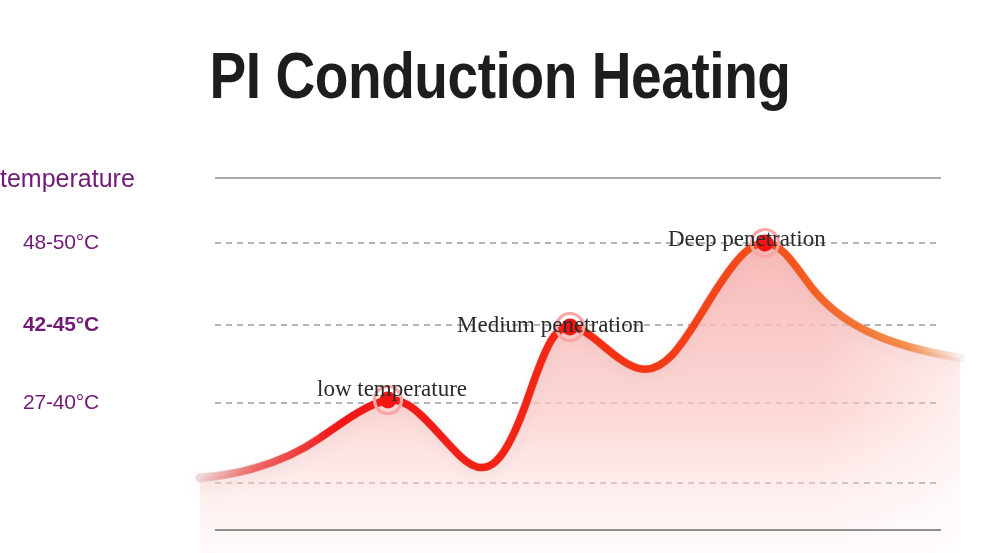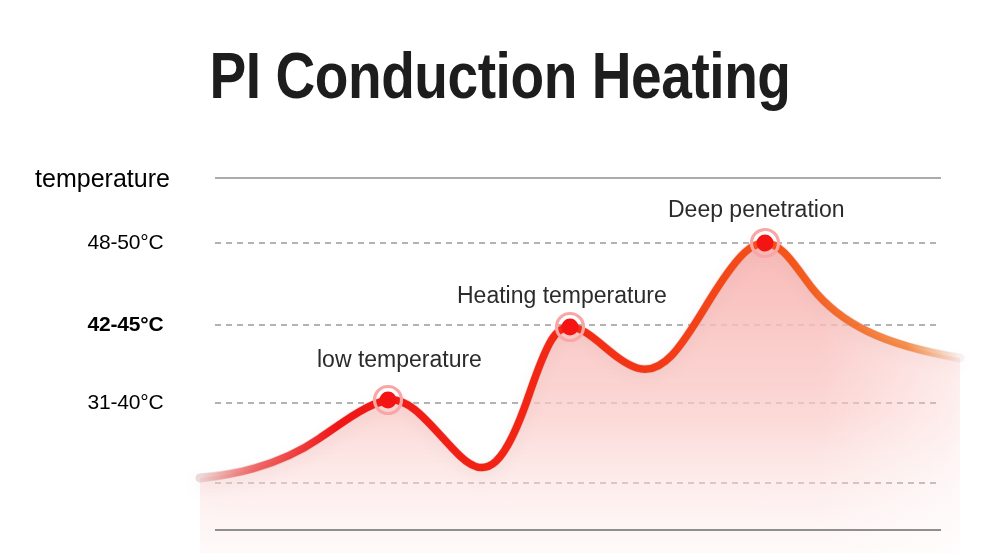--- a/index.html
+++ b/index.html
@@ -35,40 +35,41 @@
   #chart {
     position: absolute;
     left: 0;
     top: 0;
     width: 1000px;
     height: 553px;
   }
 
   .axis-label {
     position: absolute;
-    color: #000000;
+    color: #701a75;
     font-size: 25px;
     line-height: 28px;
     white-space: nowrap;
-    text-align: center;
+    text-align: left;
     font-family: "Liberation Sans", "DejaVu Sans", sans-serif;
   }
   .axis-label.tick {
     font-size: 21px;
     letter-spacing: -0.2px;
     padding-left: 23px;
   }
 
   .annotation {
     position: absolute;
     color: #2b2b2b;
     font-size: 23px;
     line-height: 26px;
     white-space: nowrap;
-    font-family: Liberation Sans, sans-serif;
+    font-family: Liberation Serif, serif;
+    margin-top: 30px;
   }
 </style>
 </head>
 <body>
 
 <div id="page-title">PI Conduction Heating</div>
 
 <svg id="chart" viewBox="0 0 1000 553" width="1000" height="553" xmlns="http://www.w3.org/2000/svg">
   <defs>
     <linearGradient id="strokeGrad" x1="0" y1="0" x2="1" y2="0">
@@ -172,19 +173,19 @@
     </g>
   </g>
 </svg>
 
 <div class="axis-label" style="left:0px; top:164px; width:205px;">temperature</div>
 
 <div class="axis-label tick" style="left:0px; top:228px; width:205px;">48-50°C</div>
 
 <div class="axis-label tick" style="left:0px; top:310px; width:205px;font-weight:bold;">42-45°C</div>
 
-<div class="axis-label tick" style="left:0px; top:388px; width:205px;">31-40°C</div>
+<div class="axis-label tick" style="left:0px; top:388px; width:205px;">27-40°C</div>
 
 <div class="annotation" style="left:317px; top:346px;">low temperature</div>
 
-<div class="annotation" style="left:457px; top:282px;">Heating temperature</div>
+<div class="annotation" style="left:457px; top:282px;">Medium penetration</div>
 
 <div class="annotation" style="left:668px; top:196px;">Deep penetration</div>
 
 </body></html>

